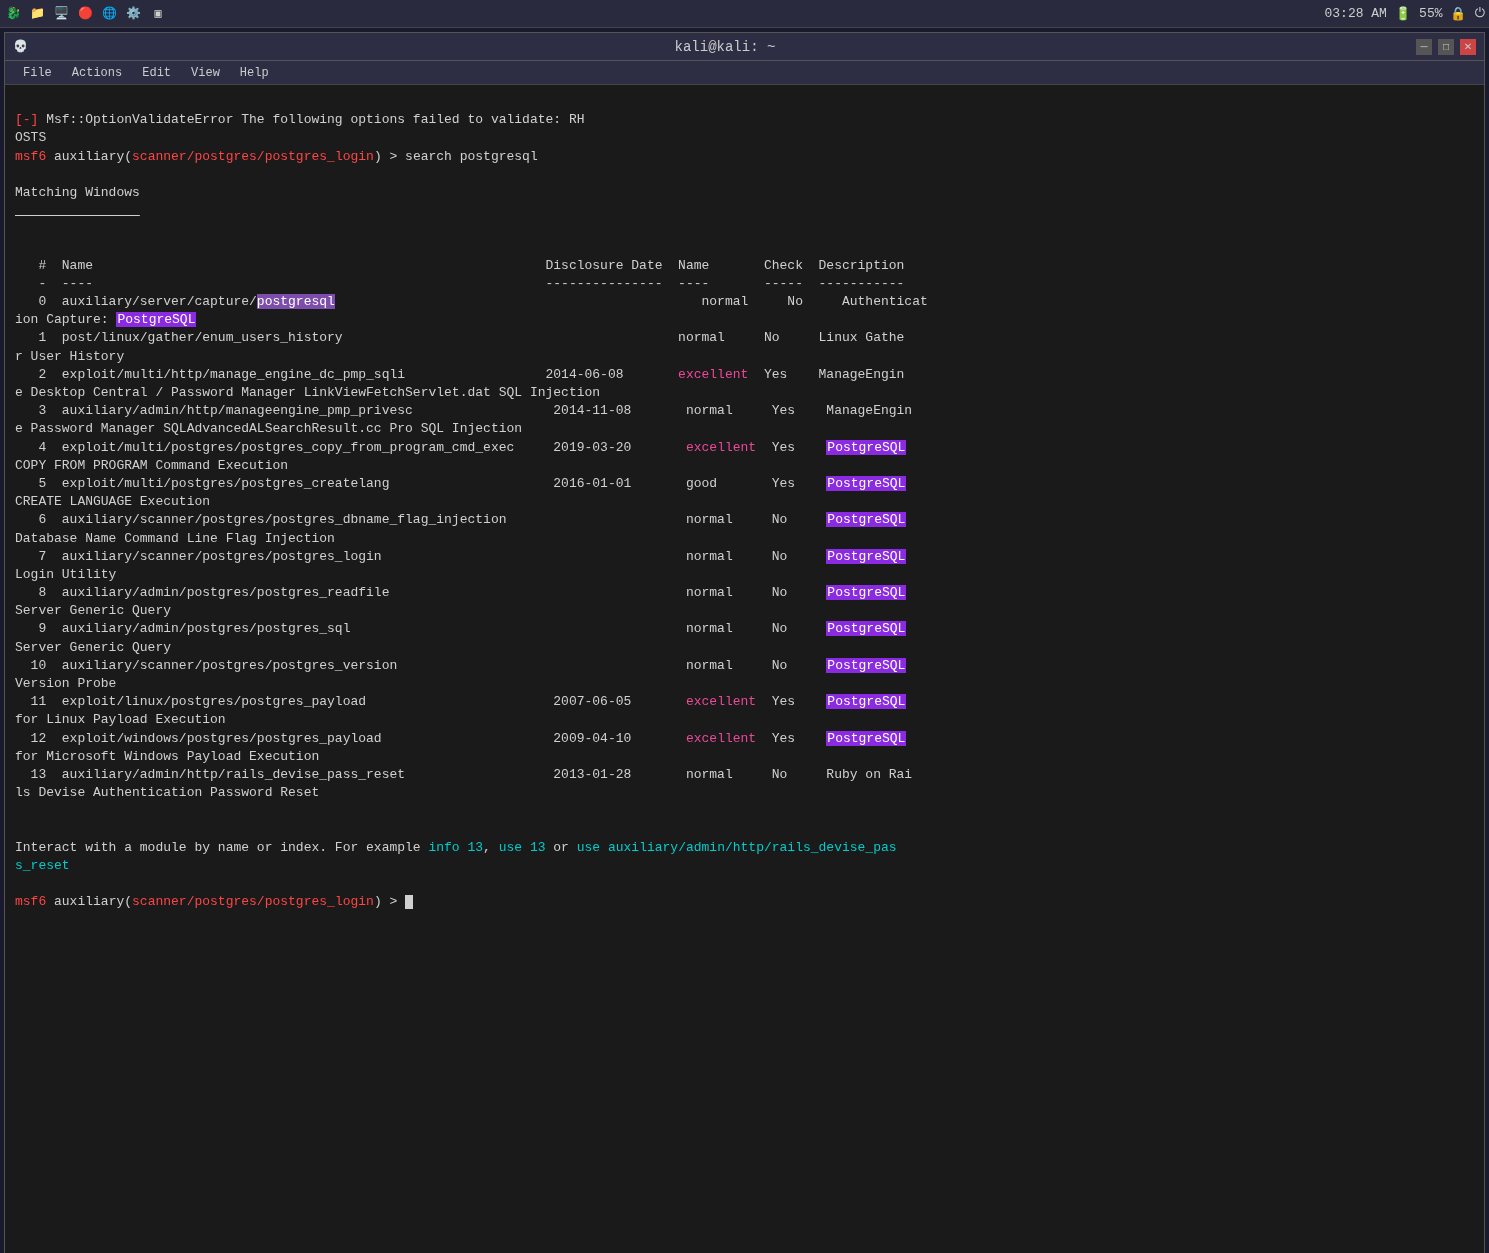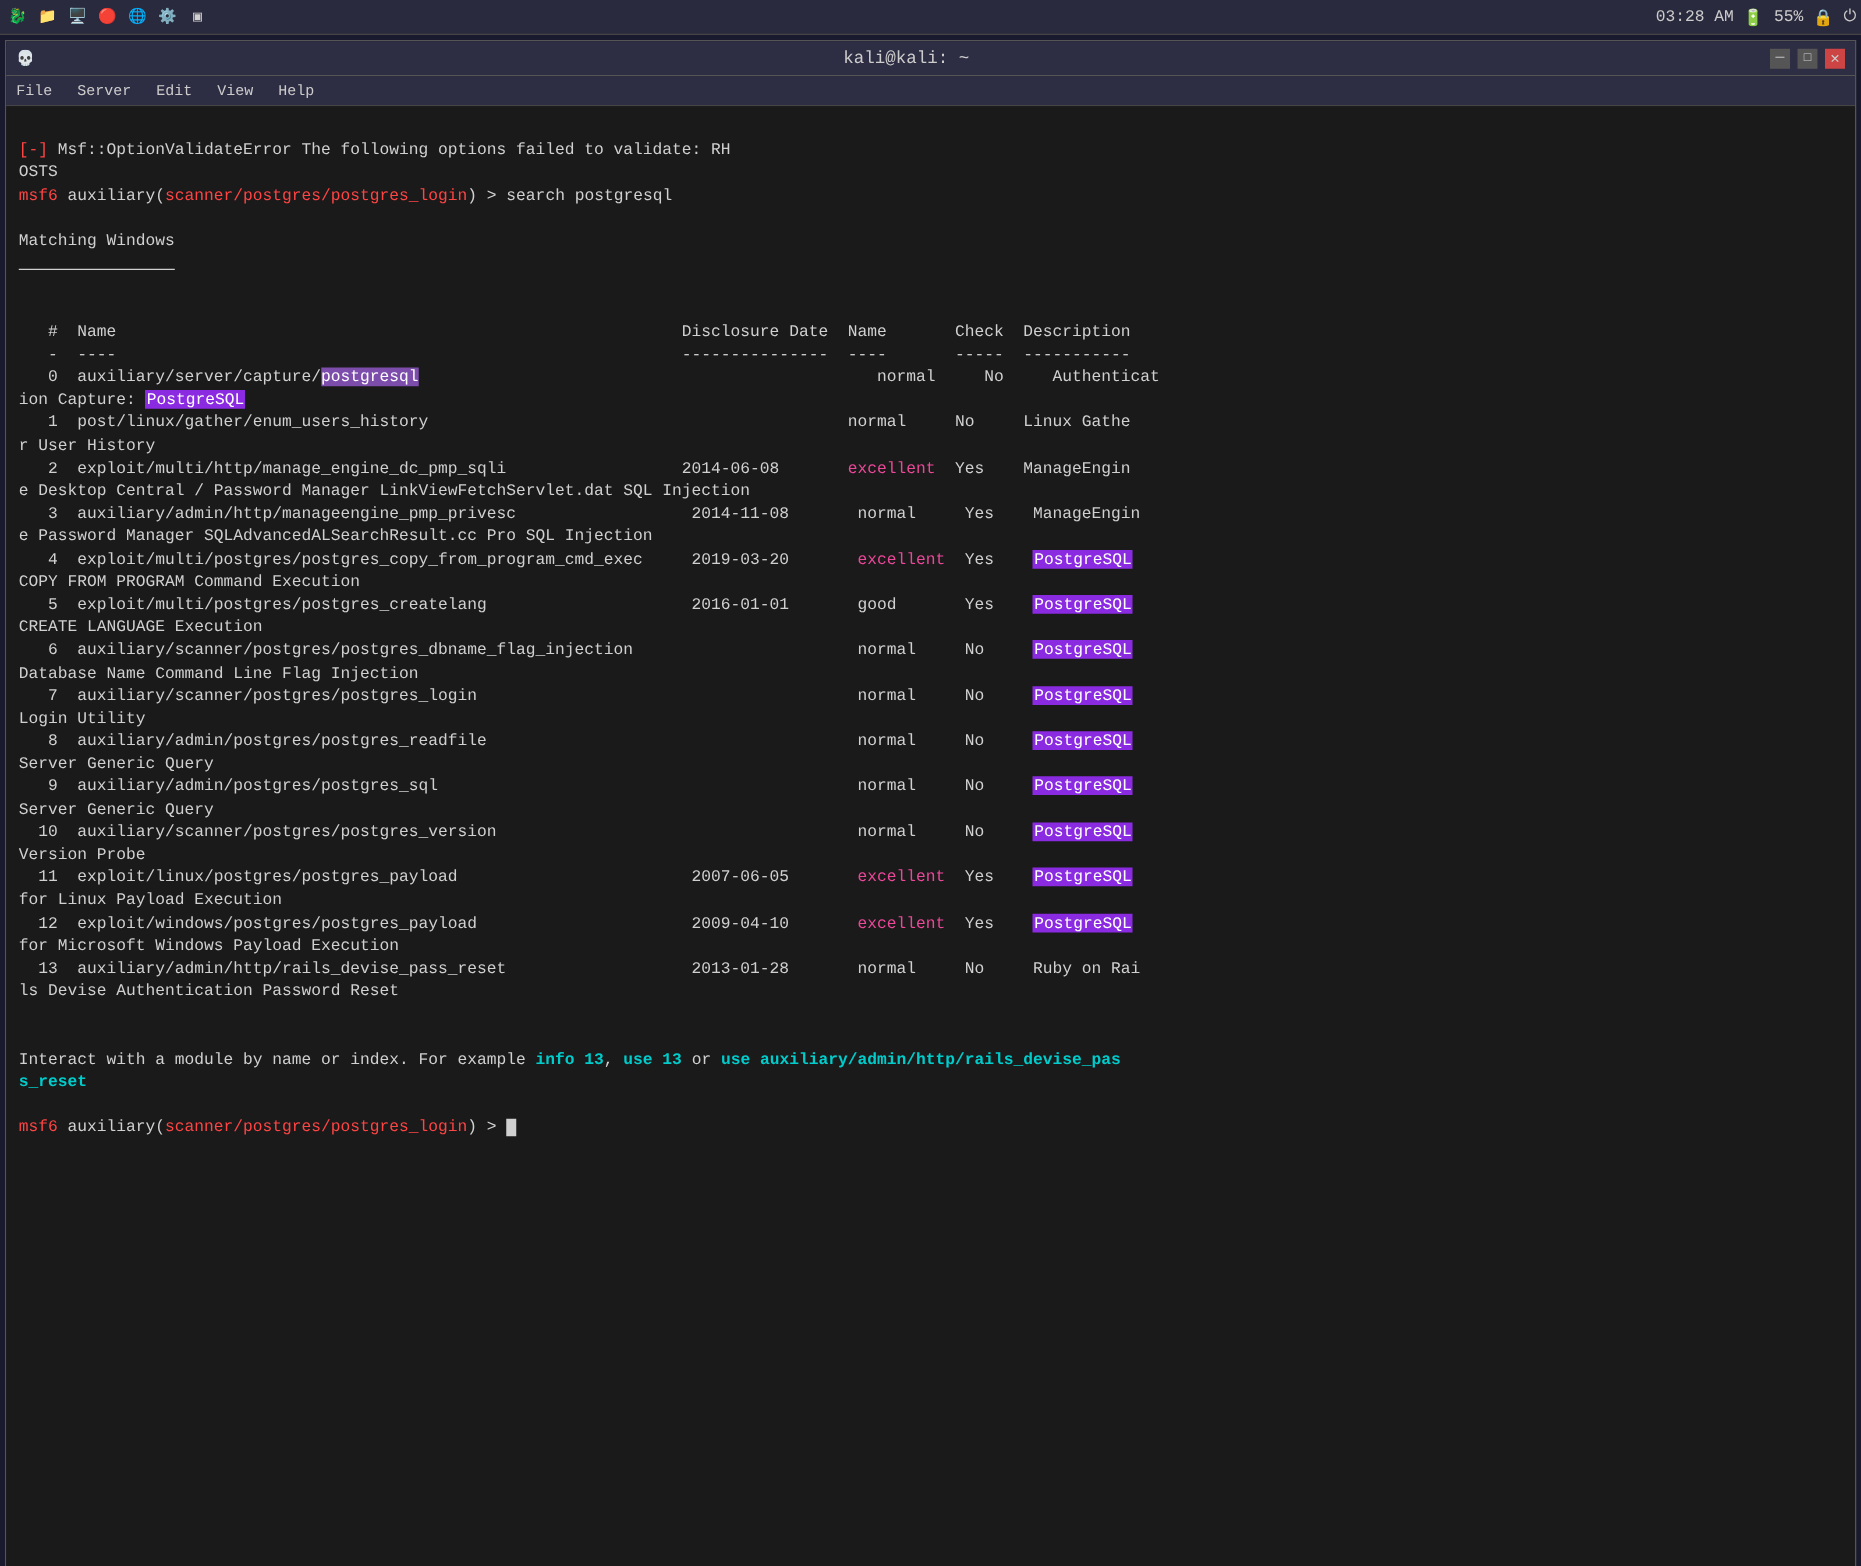--- a/index.html
+++ b/index.html
@@ -78,21 +78,21 @@
       align-items: center;
       justify-content: center;
     }
 
     
     .menubar {
       background: #2d2d44;
       height: 24px;
       display: flex;
       align-items: center;
-      padding: 0 4px;
+      padding: 0 14px;
       gap: 12px;
       border-bottom: 1px solid #444;
       font-size: 12px;
       color: #ccc;
     }
     .menubar-item {
       cursor: pointer;
       padding: 2px 4px;
     }
 
@@ -106,21 +106,21 @@
       line-height: 1.4;
       min-height: 1180px;
       white-space: pre;
       overflow: hidden;
     }
 
     .text-red { color: #ff4444; }
     .text-purple-bg { background: #7c4daa; color: #fff; }
     .text-magenta-bg { background: #8a2be2; color: #fff; padding: 0 1px; }
     .text-excellent { color: #ec4899; }
-    .text-teal { color: #00cccc; font-weight: bold; }
+    .text-teal { color: #00cccc; }
     .cursor {
       background: #d0d0d0;
       color: #1a1a1a;
       display: inline-block;
       width: 8px;
       height: 14px;
       vertical-align: text-bottom;
     }
   </style>
 </head>
@@ -149,21 +149,21 @@
     <span class="window-title">kali@kali: ~</span>
     <div class="window-controls">
       <button class="window-btn">─</button>
       <button class="window-btn">□</button>
       <button class="window-btn" style="background:#cc4444;">✕</button>
     </div>
   </div>
 
   <div class="menubar">
     <span class="menubar-item">File</span>
-    <span class="menubar-item">Server</span>
+    <span class="menubar-item">Actions</span>
     <span class="menubar-item">Edit</span>
     <span class="menubar-item">View</span>
     <span class="menubar-item">Help</span>
   </div>
 
   <div class="terminal">
 <span><span class="text-red">[-]</span> Msf::OptionValidateError The following options failed to validate: RH
 OSTS</span>
 <span><span class="text-red">msf6</span> auxiliary(<span class="text-red">scanner/postgres/postgres_login</span>) &gt; search postgresql</span>
 

